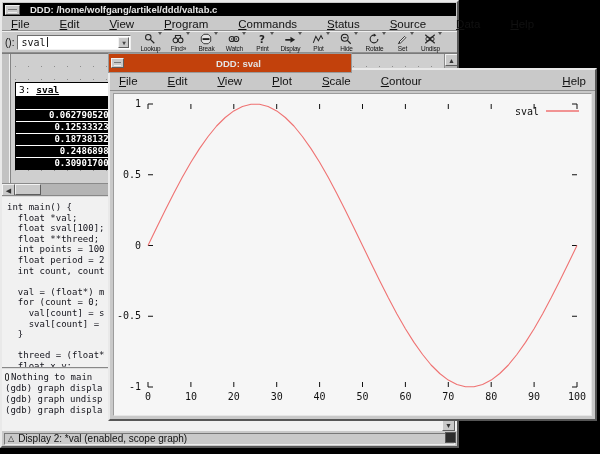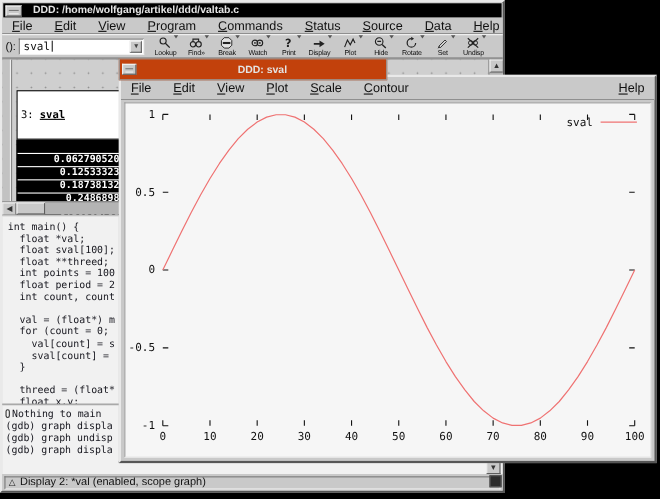--- a/index.html
+++ b/index.html
@@ -9,21 +9,21 @@
   
   .main-window{position:absolute;left:0;top:0;width:459px;height:448px;background:#c9c9c9;
                border:2px solid;border-color:#e9e9e9 #565656 #565656 #e9e9e9;}
   .titlebar{height:13px;margin:1px 1px 0;background:#000000;display:flex;align-items:center;}
   .wm-btn{width:15px;height:10px;margin:0 2px;position:relative;flex:none;
           border:1px solid;border-color:#f2f2f2 #5e5e5e #5e5e5e #f2f2f2;background:#c9c9c9;}
   .wm-btn::after{content:"";position:absolute;left:2px;right:2px;top:3px;height:2px;
           border-top:1px solid #777;border-bottom:1px solid #eee;}
   .title-text{color:#e4e4e4;font-size:9.5px;font-weight:bold;white-space:nowrap;padding-left:8px;}
   .title-center{flex:1;text-align:center;padding-left:0;}
-  .menubar{height:15px;display:flex;align-items:center;gap:20px;padding:0 9px;font-size:11.5px;
+  .menubar{height:15px;display:flex;align-items:center;gap:30px;padding:0 9px;font-size:11.5px;
            color:#111;background:#c9c9c9;box-shadow:inset 0 -1px #8f8f8f;}
   .menu-item{white-space:nowrap;cursor:default;}
   .m-right{margin-left:auto;}
   
   .toolbar{height:22px;display:flex;align-items:center;padding:0 2px;background:#c9c9c9;
            box-shadow:inset 0 1px #efefef, inset 0 -1px #8f8f8f;}
   .arg-label{font-size:10px;color:#111;margin:0 3px 0 1px;white-space:nowrap;}
   .combo{width:114px;height:15px;background:#fff;border:1px solid;flex:none;
          border-color:#6e6e6e #f0f0f0 #f0f0f0 #6e6e6e;display:flex;align-items:center;
          padding-left:3px;font:10px "DejaVu Sans Mono",monospace;position:relative;color:#111;}
@@ -40,21 +40,21 @@
            border-left:2.5px solid transparent;border-right:2.5px solid transparent;
            border-top:3px solid #555;}
   
   .data-panel{position:relative;height:142px;background:#cfcfcf;overflow:hidden;
               border-top:1px solid #7a7a7a;
               background-image:radial-gradient(#8d8d8d 0.8px, rgba(0,0,0,0) 0.9px);
               background-size:13px 13px;background-position:7px 6px;}
   .panel-left-strip{position:absolute;left:0;top:0;bottom:12px;width:9px;background:#c2c2c2;
               border-right:1px solid #858585;box-shadow:inset -1px 0 #efefef;}
   .display-node{position:absolute;left:13px;top:28px;width:102px;}
-  .display-title{background:#fff;border:1px solid #000;color:#000;padding:16px 3px;
+  .display-title{background:#fff;border:1px solid #000;color:#000;padding:1px 3px;
                  font:9.5px "DejaVu Sans Mono",monospace;white-space:nowrap;}
   .display-title b{text-decoration:underline;}
   .display-table{background:#000;border:1px solid #000;border-top:none;}
   .val-row{height:12px;line-height:12px;color:#fff;text-align:right;padding-right:2px;
            font:bold 9px "DejaVu Sans Mono",monospace;}
   .val-row + .val-row{border-top:1px solid #fff;}
   .vscroll{position:absolute;right:0;top:0;bottom:12px;width:13px;background:#b4b4b4;
            border-left:1px solid #8a8a8a;}
   .hscroll{position:absolute;left:0;bottom:0;height:12px;right:13px;background:#b4b4b4;
            border-top:1px solid #8a8a8a;display:flex;}

